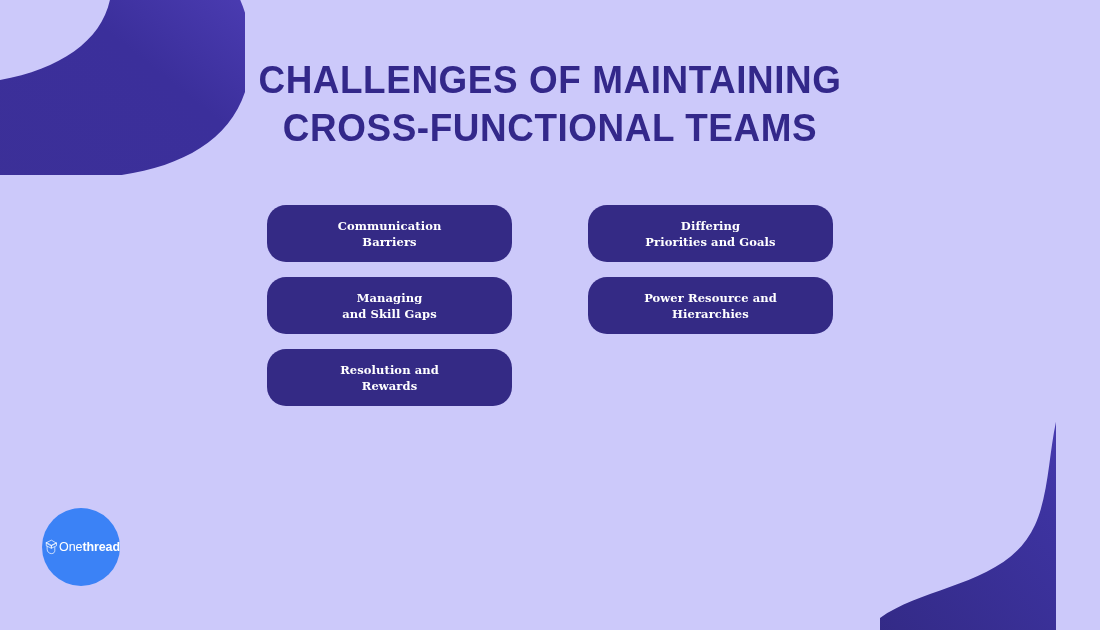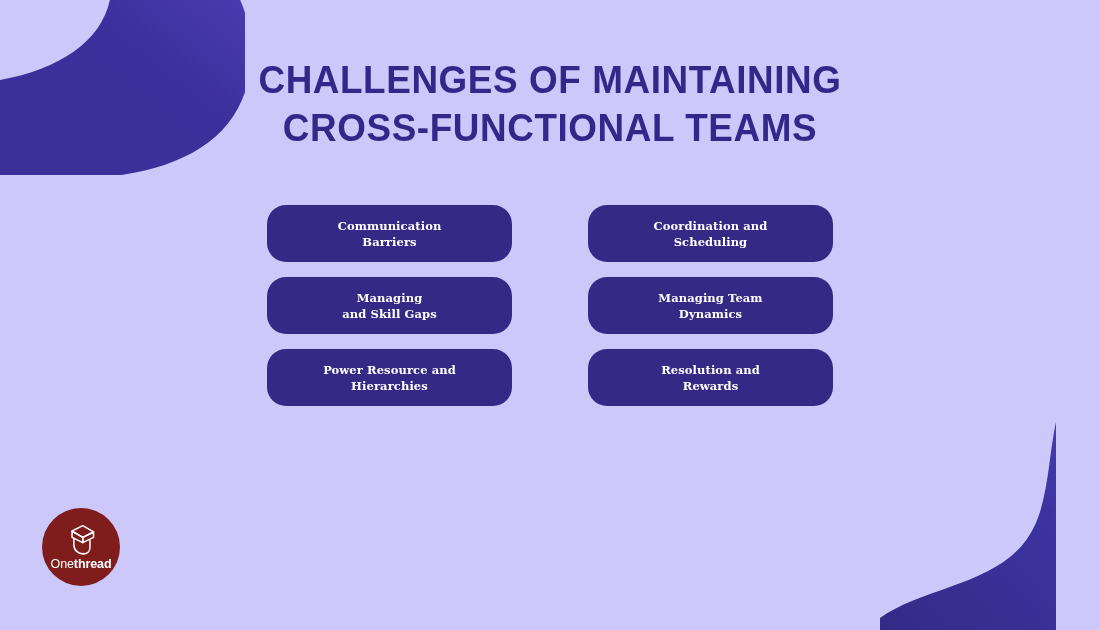--- a/index.html
+++ b/index.html
@@ -89,24 +89,24 @@
   }
 
   
   .logo {
     position: absolute;
     left: 42px;
     top: 508px;
     width: 78px;
     height: 78px;
     border-radius: 50%;
-    background: #7f1d1d;
+    background: #3b82f6;
     z-index: 6;
     display: flex;
-    flex-direction: column;
+    flex-direction: row;
     align-items: center;
     justify-content: center;
   }
   .logo-mark {
     width: 36px;
     height: 34px;
     margin-bottom: 1px;
   }
   .logo-word {
     font-family: "Liberation Sans", sans-serif;
@@ -168,34 +168,30 @@
     <span class="title-line">CROSS-FUNCTIONAL TEAMS</span>
   </div>
 
   <div class="cards-grid">
 
     <div class="card">
       <span class="card-label">Communication
 Barriers</span>
     </div>
 
-
-    <div class="card">
-      <span class="card-label">Coordination and
-Scheduling</span>
-    </div>
+    <div class="card">
+      <span class="card-label">Differing
+Priorities and Goals</span>
+    </div>
+
     <div class="card">
       <span class="card-label">Managing
 and Skill Gaps</span>
     </div>
 
-    <div class="card">
-      <span class="card-label">Managing Team
-Dynamics</span>
-    </div>
 
     <div class="card">
       <span class="card-label">Power Resource and
 Hierarchies</span>
     </div>
     <div class="card">
       <span class="card-label">Resolution and
 Rewards</span>
     </div>
 

